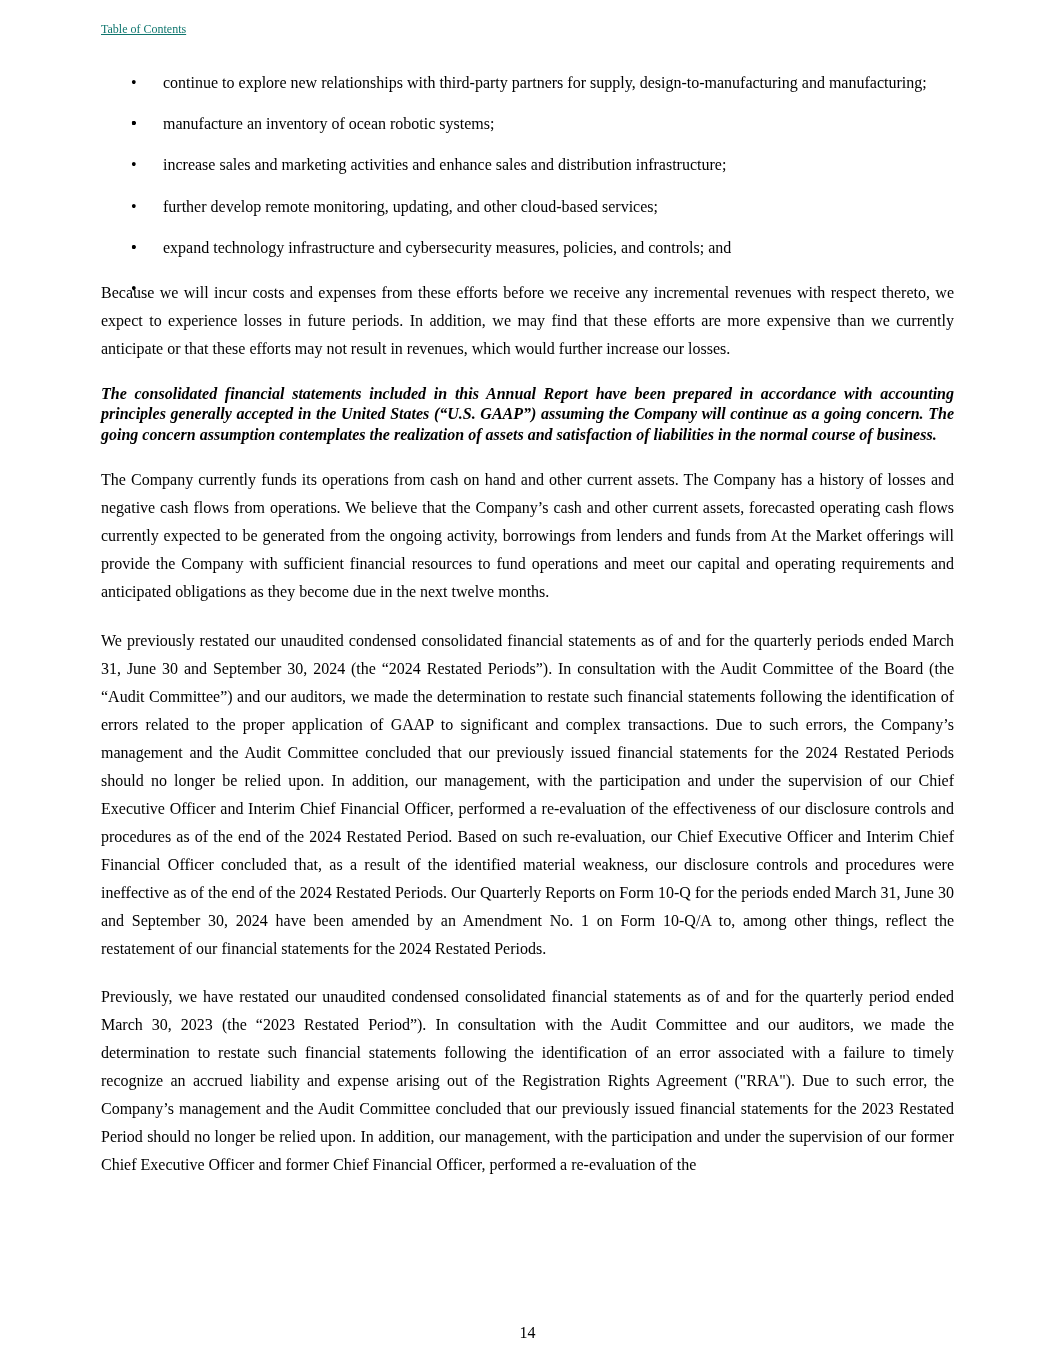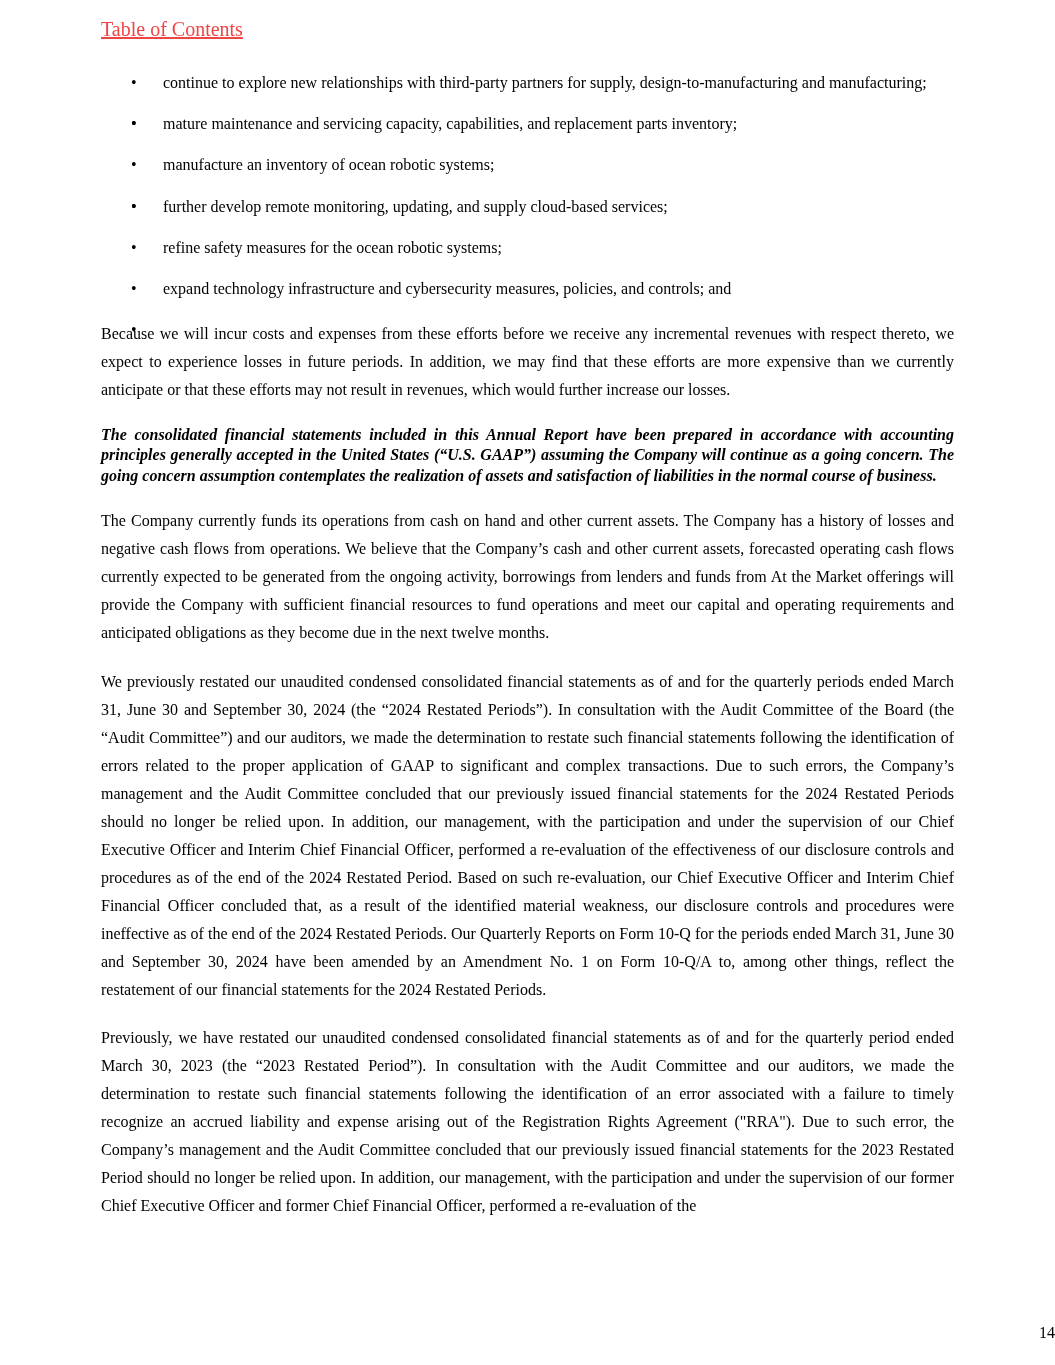--- a/index.html
+++ b/index.html
@@ -4,21 +4,21 @@
 <style>
   html, body { margin: 0; padding: 0; background: #ffffff; }
   body {
     width: 1055px; height: 1365px; position: relative; overflow: hidden;
     font-family: "Liberation Serif", "DejaVu Serif", serif;
     color: #000000;
     font-size: 16px;
   }
   .toc-link {
     position: absolute; left: 101px; top: 19px;
-    color: #ef4444; text-decoration: underline; font-size: 20px; line-height: 20px;
+    color: #0f766e; text-decoration: underline; font-size: 12px; line-height: 20px;
     cursor: pointer;
   }
   .content {
     position: absolute; left: 101px; top: 73px; width: 853px;
   }
   ul.bullets { list-style: none; margin: 0; padding: 0; }
   ul.bullets li {
     position: relative; padding-left: 62px; line-height: 20.6px; text-align: justify;
     margin-bottom: 20.6px;
   }
@@ -26,38 +26,38 @@
     position: absolute; left: 30px; top: 0;
   }
   p.body {
     margin: 0 0 20.6px 0; line-height: 28px; text-align: justify;
   }
   p.heading {
     margin: 0 0 20.6px 0; line-height: 20.6px; text-align: justify;
     font-weight: bold; font-style: italic;
   }
   .page-number {
-    position: absolute; top: 1323px; left: 0; width: 1055px; text-align: right;
+    position: absolute; top: 1323px; left: 0; width: 1055px; text-align: center;
     font-size: 16px; line-height: 20px;
   }
 </style>
 </head>
 <body>
 
 <a class="toc-link">Table of Contents</a>
 
 <div class="content">
   <ul class="bullets">
     <li><span class="bullet">•</span><span>continue to explore new relationships with third-party partners for supply, design-to-manufacturing and manufacturing;</span></li>
     <li><span class="bullet">•</span></li>
-    <li><span class="bullet">•</span><span>mature maintenance and servicing capacity, capabilities, and replacement parts inventory;</span></li>
+    <li><span class="bullet">•</span></li>
     <li><span class="bullet">•</span><span>manufacture an inventory of ocean robotic systems;</span></li>
+    <li><span class="bullet">•</span><span>increase sales and marketing activities and enhance sales and distribution infrastructure;</span></li>
+    <li><span class="bullet">•</span><span>further develop remote monitoring, updating, and other cloud-based services;</span></li>
     <li><span class="bullet">•</span></li>
-    <li><span class="bullet">•</span><span>further develop remote monitoring, updating, and supply cloud-based services;</span></li>
-    <li><span class="bullet">•</span><span>refine safety measures for the ocean robotic systems;</span></li>
     <li><span class="bullet">•</span><span>expand technology infrastructure and cybersecurity measures, policies, and controls; and</span></li>
     <li><span class="bullet">•</span></li>
   </ul>
 
   <p class="body">Because we will incur costs and expenses from these efforts before we receive any incremental revenues with respect thereto, we expect to experience losses in future periods. In addition, we may find that these efforts are more expensive than we currently anticipate or that these efforts may not result in revenues, which would further increase our losses.</p>
   <p class="heading">The consolidated financial statements included in this Annual Report have been prepared in accordance with accounting principles generally accepted in the United States (“U.S. GAAP”) assuming the Company will continue as a going concern. The going concern assumption contemplates the realization of assets and satisfaction of liabilities in the normal course of business.</p>
   <p class="body">The Company currently funds its operations from cash on hand and other current assets. The Company has a history of losses and negative cash flows from operations. We believe that the Company’s cash and other current assets, forecasted operating cash flows currently expected to be generated from the ongoing activity, borrowings from lenders and funds from At the Market offerings will provide the Company with sufficient financial resources to fund operations and meet our capital and operating requirements and anticipated obligations as they become due in the next twelve months.</p>
   <p class="body">We previously restated our unaudited condensed consolidated financial statements as of and for the quarterly periods ended March 31, June 30 and September 30, 2024 (the “2024 Restated Periods”). In consultation with the Audit Committee of the Board (the “Audit Committee”) and our auditors, we made the determination to restate such financial statements following the identification of errors related to the proper application of GAAP to significant and complex transactions.  Due to such errors, the Company’s management and the Audit Committee concluded that our previously issued financial statements for the 2024 Restated Periods should no longer be relied upon. In addition, our management, with the participation and under the supervision of our Chief Executive Officer and Interim Chief Financial Officer, performed a re-evaluation of the effectiveness of our disclosure controls and procedures as of the end of the 2024 Restated Period. Based on such re-evaluation, our Chief Executive Officer and Interim Chief Financial Officer concluded that, as a result of the identified material weakness, our disclosure controls and procedures were ineffective as of the end of the 2024 Restated Periods. Our Quarterly Reports on Form 10-Q for the periods ended March 31, June 30 and September 30, 2024 have been amended by an Amendment No. 1 on Form 10-Q/A to, among other things, reflect the restatement of our financial statements for the 2024 Restated Periods.</p>
   <p class="body">Previously, we have restated our unaudited condensed consolidated financial statements as of and for the quarterly period ended March 30, 2023 (the “2023 Restated Period”). In consultation with the Audit Committee and our auditors, we made the determination to restate such financial statements following the identification of an error associated with a failure to timely recognize an accrued liability and expense arising out of the Registration Rights Agreement ("RRA"). Due to such error, the Company’s management and the Audit Committee concluded that our previously issued financial statements for the 2023 Restated Period should no longer be relied upon. In addition, our management, with the participation and under the supervision of our former Chief Executive Officer and former Chief Financial Officer, performed a re-evaluation of the</p>
 </div>

